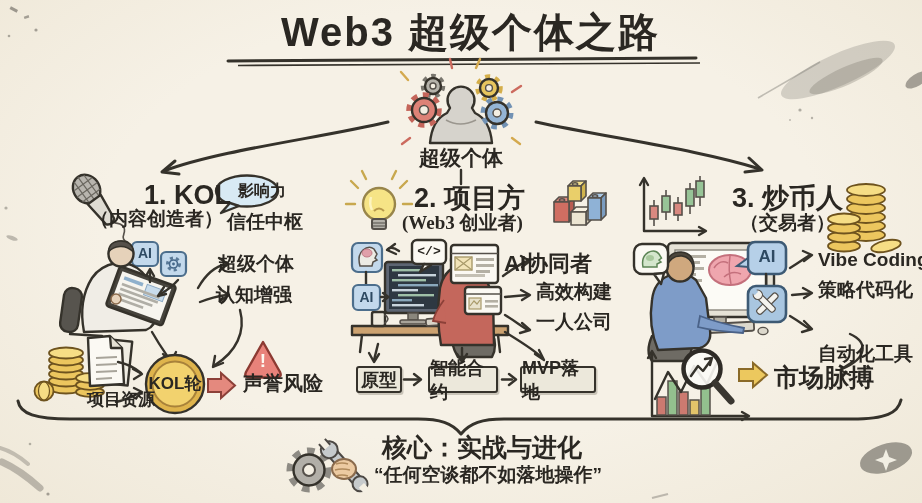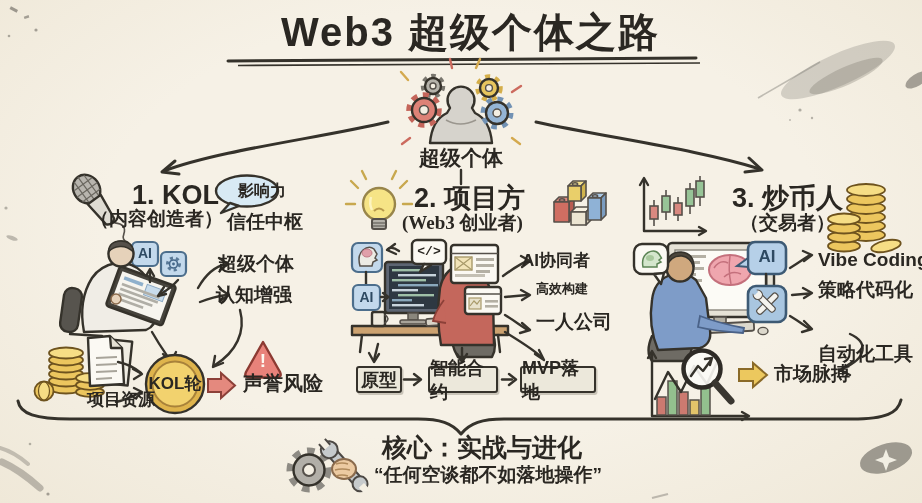--- a/index.html
+++ b/index.html
@@ -457,47 +457,47 @@
       <rect x="340.5" y="492" width="7" height="8" fill="#f4efe3"></rect>
     </g>
     <ellipse cx="344" cy="469" rx="12" ry="10" fill="#eccaa2" stroke="#8a6a4c" stroke-width="2"></ellipse>
     <path d="M 336 464 Q 342 462 348 464 M 335 470 Q 342 468 350 470 M 336 476 Q 342 474 348 476" stroke="#b08a5c" stroke-width="1.4" fill="none"></path>
   </g>
 </svg>
 
 <div class="t title">Web3 超级个体之路</div>
 <div class="t tc" style="left:461px;top:146px;font-size:21px;">超级个体</div>
 
-<div class="t" style="left:132px;top:181px;font-size:27px;">1. KOL</div>
+<div class="t" style="left:144px;top:181px;font-size:27px;">1. KOL</div>
 <div class="t tc" style="left:262px;top:182px;font-size:16px;">影响力</div>
 <div class="t" style="left:90px;top:209px;font-size:19px;">（内容创造者）</div>
 <div class="t" style="left:227px;top:212px;font-size:19px;text-align:center;">信任中枢</div>
 <div class="t tc" style="left:145px;top:246px;font-size:14px;color:#2e4a62;">AI</div>
 <div class="t" style="left:218px;top:254px;font-size:19px;">超级个体</div>
 <div class="t" style="left:216px;top:285px;font-size:19px;">认知增强</div>
 <div class="t" style="left:51px;top:391px;font-size:17px;padding-left:36px;">项目资源</div>
 <div class="t tc" style="left:175px;top:375px;font-size:17px;">KOL轮</div>
 <div class="t tc" style="left:263px;top:351px;font-size:19px;color:#fdf8f0;">!</div>
 <div class="t" style="left:243px;top:372px;font-size:20px;">声誉风险</div>
 
 <div class="t" style="left:414px;top:184px;font-size:27px;">2. 项目方</div>
 <div class="t" style="left:402px;top:213px;font-size:19px;font-family:Liberation Serif, serif;">(Web3 创业者)</div>
 <div class="t tc" style="left:366.5px;top:290px;font-size:14px;color:#2e4a62;">AI</div>
 <div class="t tc" style="left:429px;top:245px;font-size:13px;font-family:'Liberation Mono','DejaVu Sans Mono',monospace;">&lt;/&gt;</div>
-<div class="t" style="left:522px;top:252px;font-size:17px;">AI协同者</div>
-<div class="t" style="left:536px;top:282px;font-size:13px;">高效构建</div>
+<div class="t" style="left:504px;top:252px;font-size:22px;">AI协同者</div>
+<div class="t" style="left:536px;top:282px;font-size:19px;">高效构建</div>
 <div class="t" style="left:536px;top:312px;font-size:19px;">一人公司</div>
 <div class="fbox" style="left:356px;top:366px;width:46px;">原型</div>
 <div class="fbox" style="left:428px;top:366px;width:70px;">智能合约</div>
 <div class="fbox" style="left:520px;top:366px;width:76px;">MVP落地</div>
 
 <div class="t" style="left:732px;top:184px;font-size:27px;">3. 炒币人</div>
 <div class="t" style="left:740px;top:213px;font-size:19px;">（交易者）</div>
 <div class="t tc" style="left:767px;top:248px;font-size:17px;color:#2e4a62;">AI</div>
 <div class="t" style="left:818px;top:250px;font-size:19px;">Vibe Coding</div>
 <div class="t" style="left:818px;top:280px;font-size:19px;">策略代码化</div>
 <div class="t" style="left:818px;top:309px;font-size:19px;margin-top:35px;">自动化工具</div>
-<div class="t" style="left:774px;top:364px;font-size:19px;">市场脉搏</div>
+<div class="t" style="left:774px;top:364px;font-size:25px;">市场脉搏</div>
 
 <div class="t tc" style="left:482px;top:434px;font-size:25px;">核心：实战与进化</div>
 <div class="t tc" style="left:488px;top:465px;font-size:19px;">“任何空谈都不如落地操作”</div>
 
 </div>
 
 </body></html>

